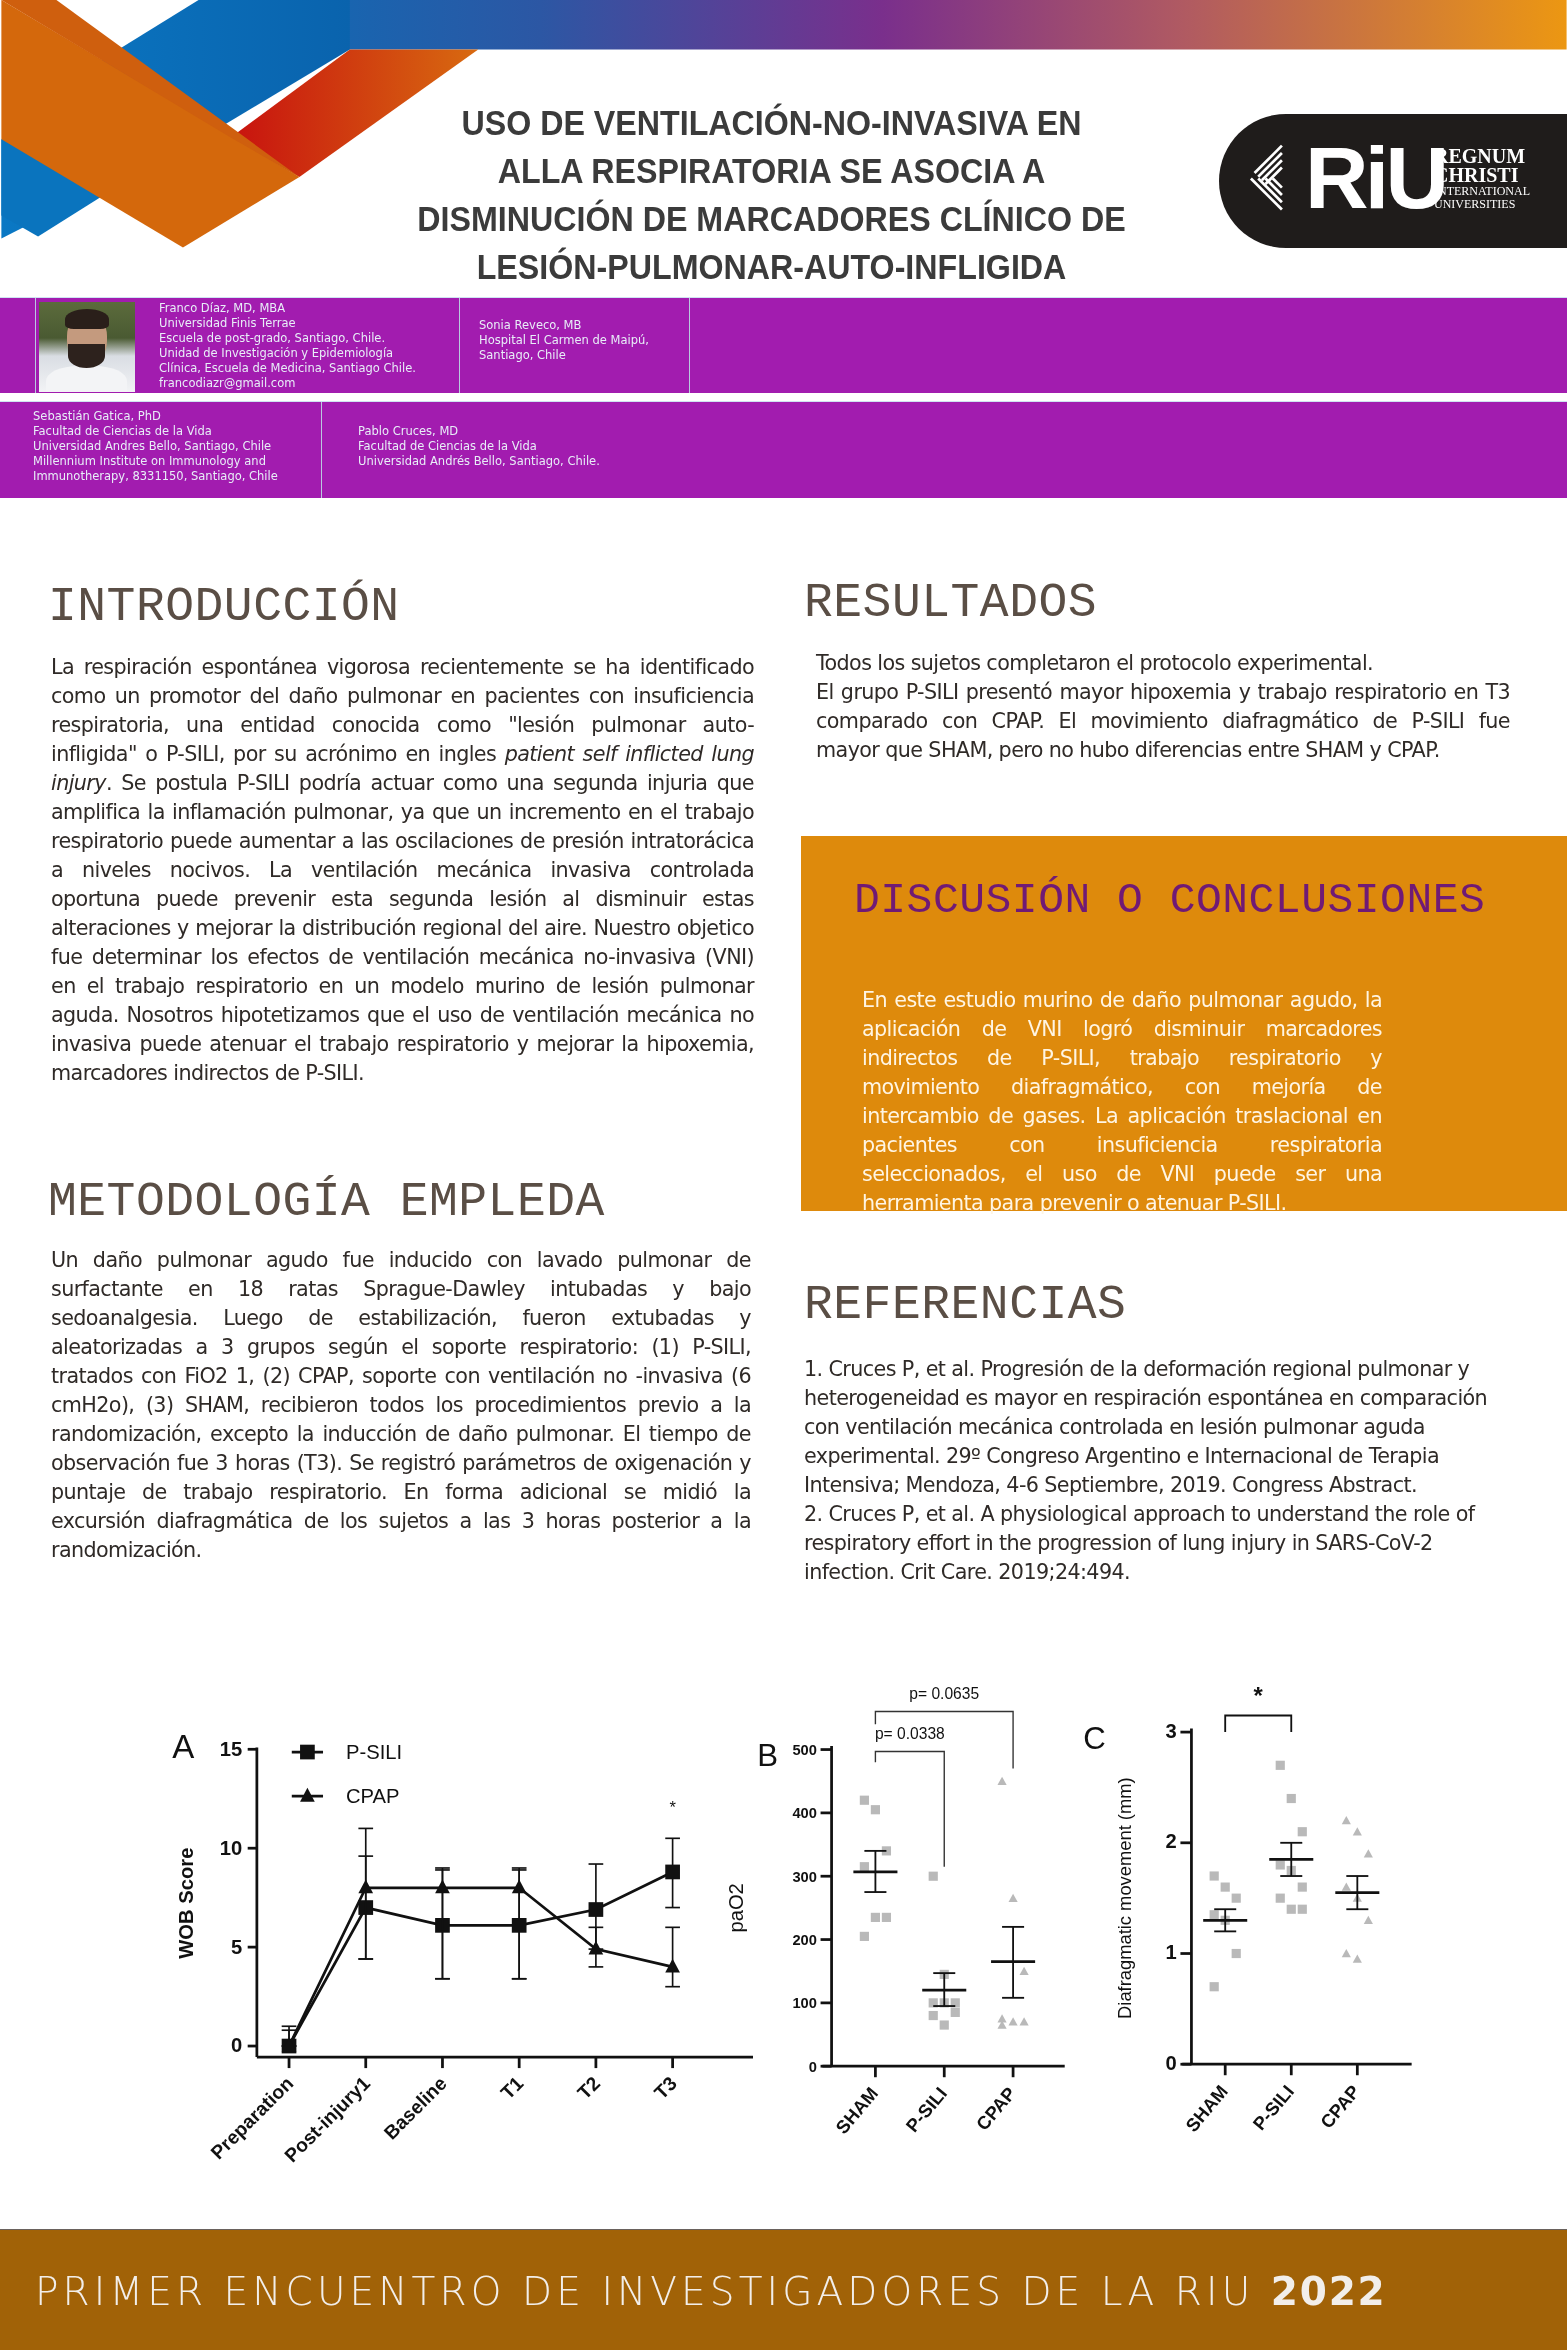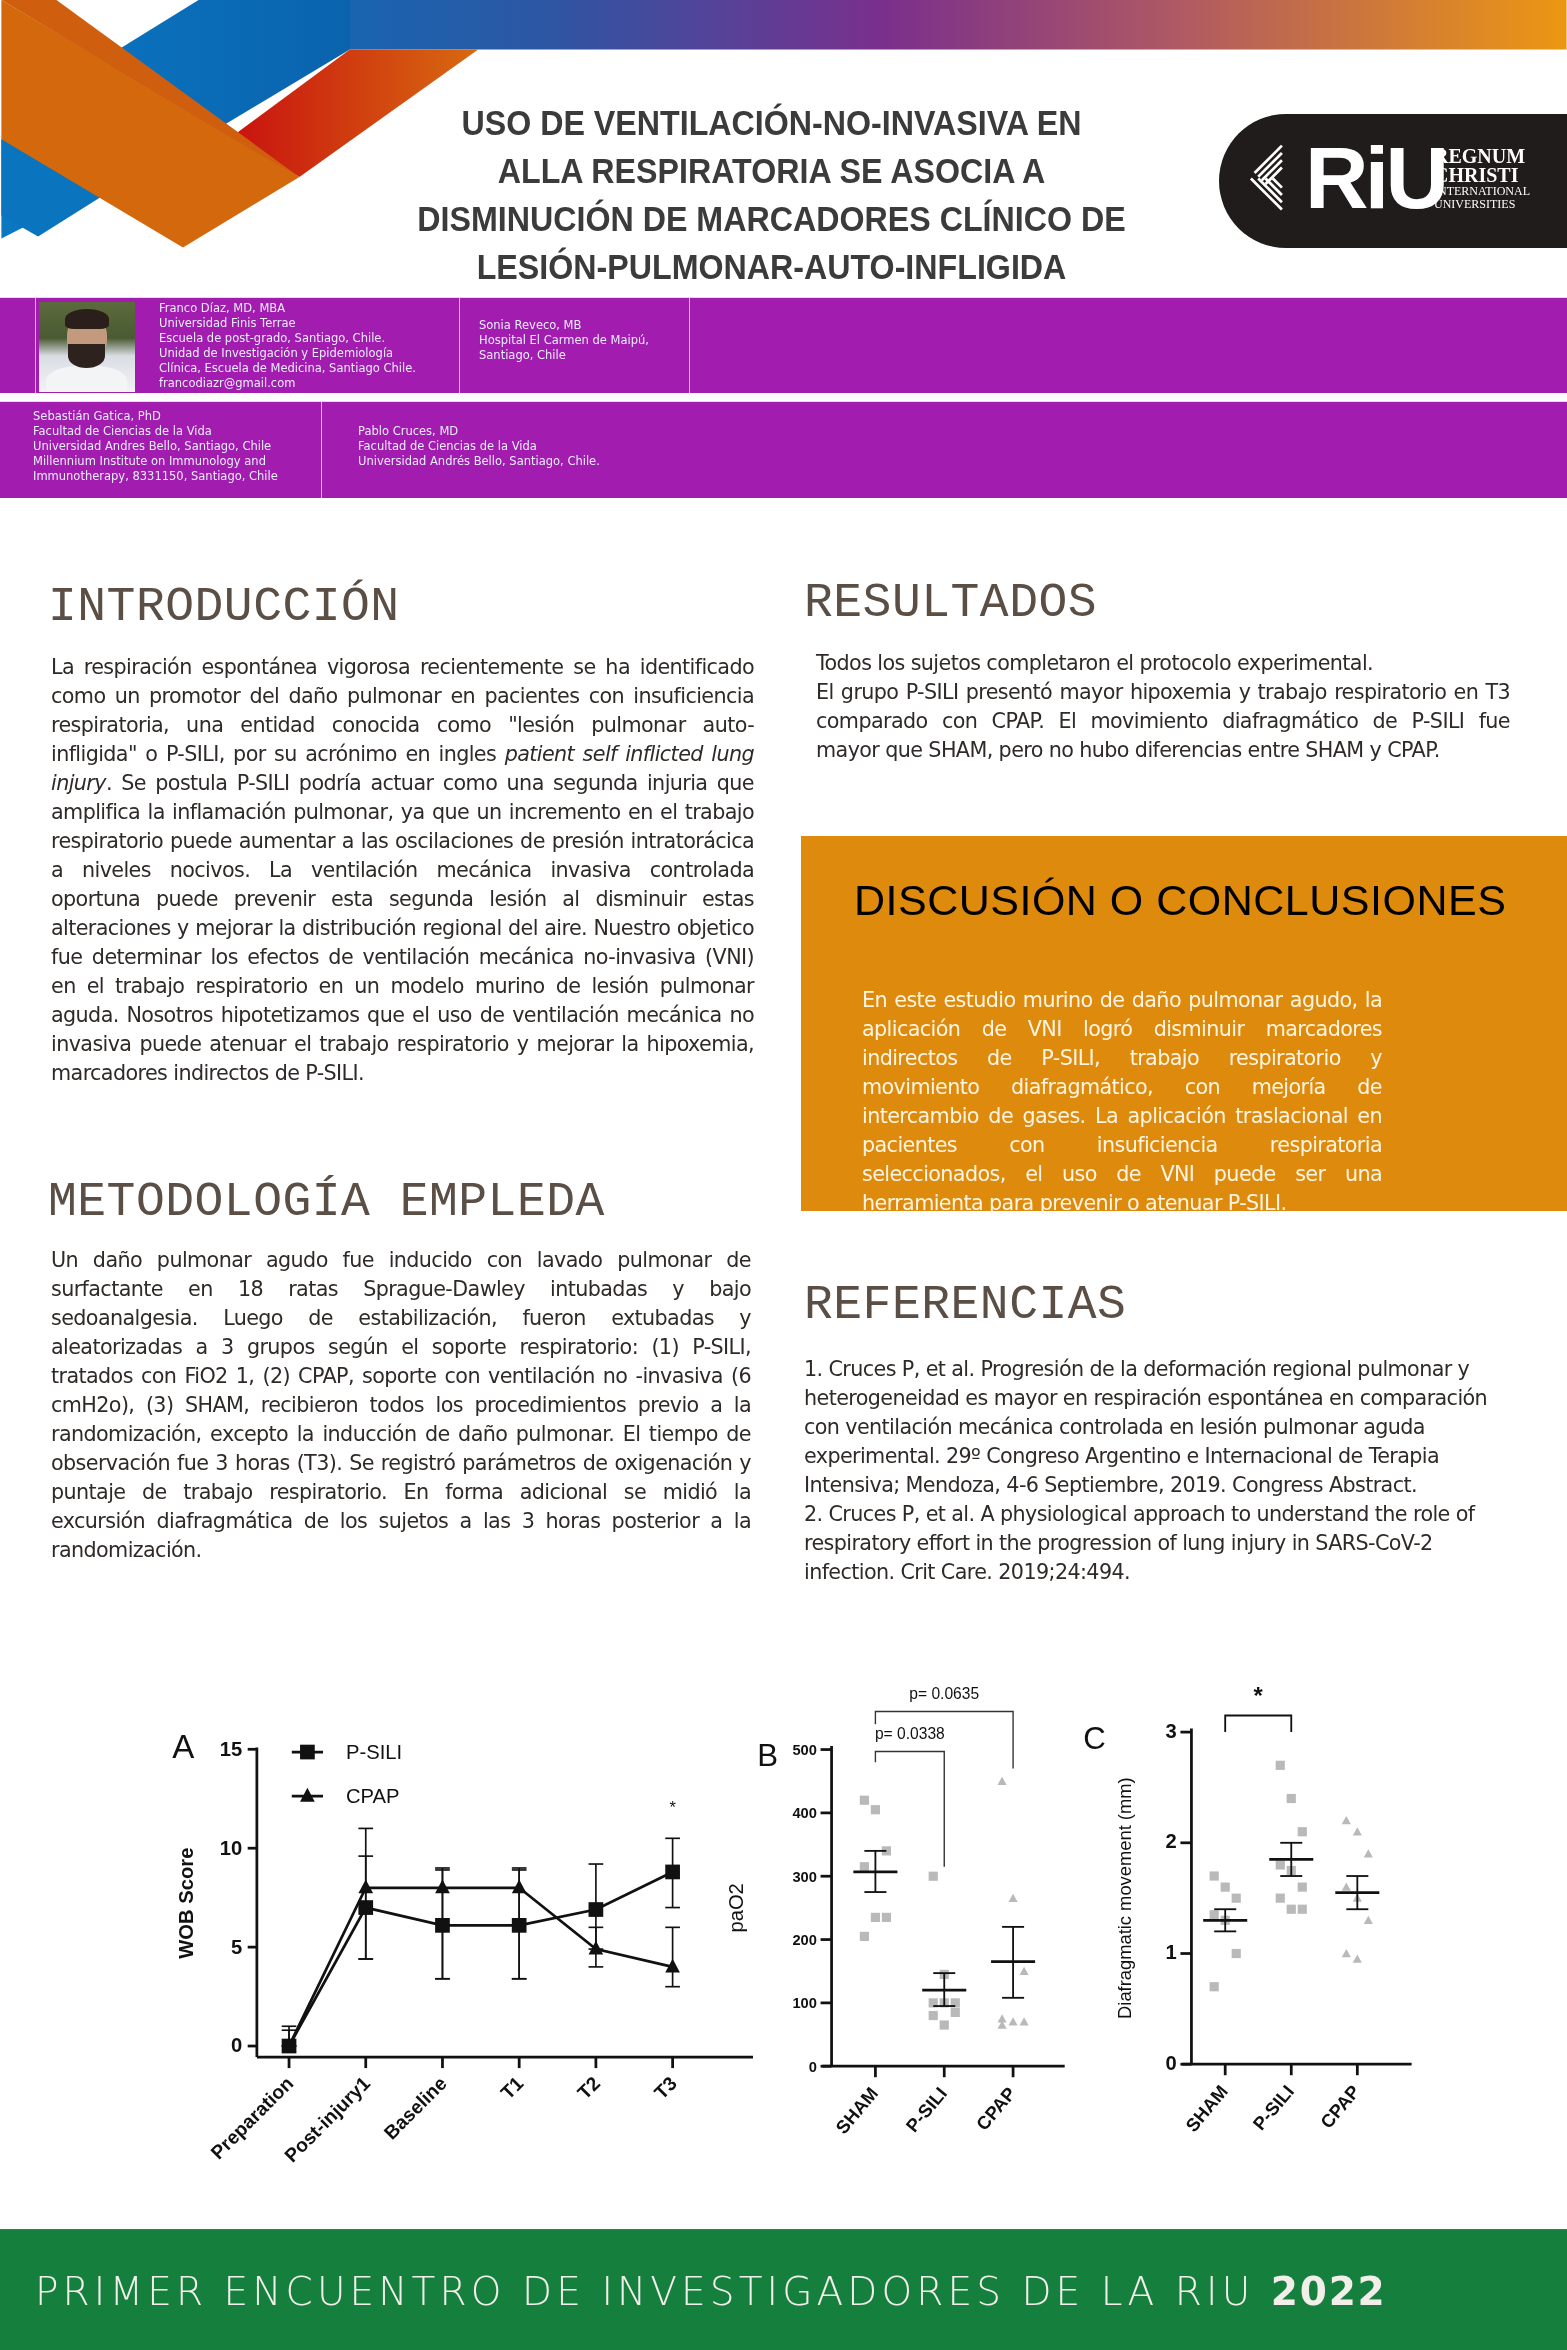--- a/index.html
+++ b/index.html
@@ -35,30 +35,30 @@
   .photo .hair { position: absolute; left: 26px; top: 7.3px; width: 44px; height: 20px; border-radius: 50% 50% 20% 20%; background: #2a1f1a; }
   .photo .beard { position: absolute; left: 29px; top: 42px; width: 37px; height: 24px; border-radius: 0 0 50% 50%; background: #2d221d; }
   .photo .coat { position: absolute; left: 7.3px; top: 64px; width: 81px; height: 37px; border-radius: 40% 40% 0 0; background: #f3f4f6; }
 
   
   .h2 { position: absolute; font-family: Liberation Mono, monospace; font-size: 48px; line-height: 55px; color: #5a4e45; font-weight: 400; letter-spacing: 0.5px; }
   .para { position: absolute; font-family: "DejaVu Sans", sans-serif; font-size: 20.7px; line-height: 29px; color: #2f2a27; text-align: justify; letter-spacing: -0.6px; }
   .para em { font-style: italic; }
 
   .disc { position: absolute; left: 801px; top: 836px; width: 767px; height: 375px; background: #de8a0c; }
-  .disc .h2w { position: absolute; left: 53px; top: 37px; font-family: Liberation Sans, sans-serif; font-size: 43px; line-height: 55px; color: #000000; letter-spacing: 0.5px; }
+  .disc .h2w { position: absolute; left: 53px; top: 37px; font-family: Liberation Mono, monospace; font-size: 43px; line-height: 55px; color: #701a75; letter-spacing: 0.5px; }
   .disc .p { position: absolute; left: 61px; top: 115px; width: 523px; font-family: "DejaVu Sans", sans-serif; font-size: 20.7px; line-height: 29px; color: #fff5e3; text-align: justify; letter-spacing: -0.6px; width: 523px; margin-top: 35px; }
 
   
   .chart { position: absolute; }
   .chart svg { overflow: visible; }
   .chart text { font-family: "Liberation Sans", sans-serif; }
 
   
-  .footer { position: absolute; left: 0; top: 2229px; width: 1568px; height: 122px; background: #15803d; border-top: 1.8px solid #6a625d; }
+  .footer { position: absolute; left: 0; top: 2229px; width: 1568px; height: 122px; background: #a16207; border-top: 1.8px solid #6a625d; }
   .footer .ft { position: absolute; left: 35px; top: 39px; font-family: "DejaVu Sans", sans-serif; font-size: 39px; line-height: 46px; color: #f2eeea; font-weight: 200; letter-spacing: 4.1px; white-space: nowrap; }
   .footer .ft b { font-weight: 700; letter-spacing: 1.8px; }
 </style>
 </head>
 <body>
 
 <div class="header">
   <svg class="deco" width="1568" height="298" viewBox="0 0 1707 325">
     <defs>
       <linearGradient id="topbar" x1="0" y1="0" x2="1" y2="0">

